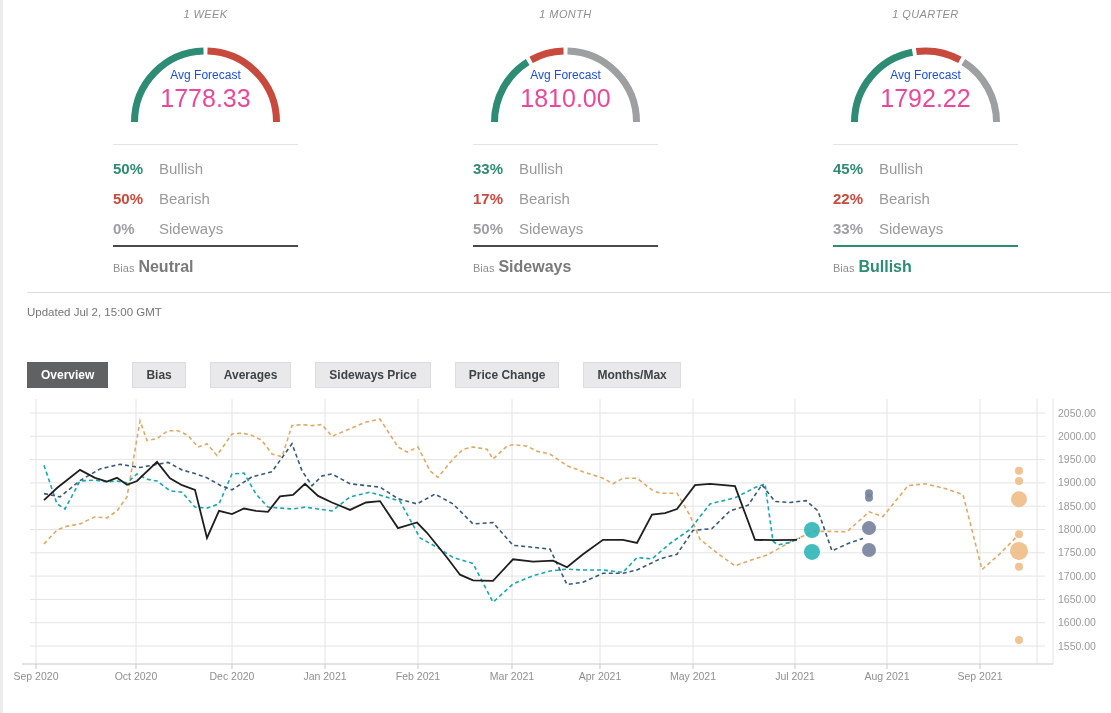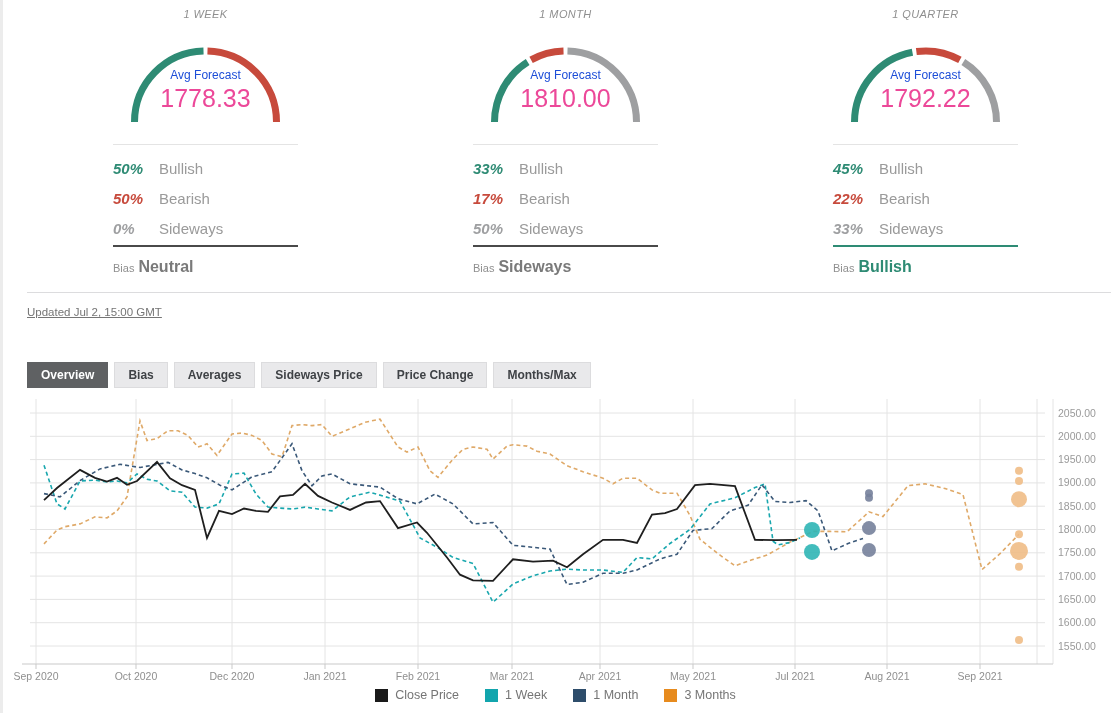--- a/index.html
+++ b/index.html
@@ -13,34 +13,34 @@
   .panel{width:185px;margin-right:175px;flex:0 0 auto;}
   .panel-title{text-align:center;font-style:italic;font-size:11px;color:#8f8f8f;letter-spacing:.4px;margin-bottom:10px;}
   .gauge-wrap{position:relative;height:100px;}
   .gauge{position:absolute;left:0;top:0;}
   .gauge-center{position:absolute;left:0;right:0;top:38px;text-align:center;}
   .avg-label{font-size:12px;color:#1d4ed8;}
   .avg-value{font-size:25px;color:#ec4899;margin-top:2px;}
   .panel-divider{height:1px;background:#e4e4e4;margin-top:14px;}
   .pct-rows{margin-top:8px;}
   .pct-row{display:flex;align-items:center;height:30px;font-size:15px;}
-  .pct{font-weight:bold;width:46px;font-style:italic;}
+  .pct{font-weight:bold;width:46px;}
   .pct-bullish{color:#2e8b74;}
   .pct-bearish{color:#c74a3c;}
   .pct-sideways{color:#9e9fa1;}
   .pct-label{color:#9a9a9a;}
   .panel-underline{height:2px;margin-top:2px;}
   .bias-row{margin-top:11px;}
   .bias-label{font-size:11px;color:#8f8f8f;margin-right:4px;}
   .bias-value{font-size:16px;font-weight:bold;}
   
   .main-divider{height:1px;background:#dcdcde;margin:16px 0 0 27px;}
-  .updated{font-size:11.5px;color:#757575;margin:13px 0 0 27px;text-decoration:underline;}
-  
-  .tabs{display:flex;gap:6px;margin:44px 0 0 27px;}
+  .updated{font-size:11.5px;color:#757575;margin:13px 0 0 27px;}
+  
+  .tabs{display:flex;gap:24px;margin:44px 0 0 27px;}
   .tab{font-size:12px;font-weight:bold;color:#3f4246;background:#e9e9eb;border:1px solid #dcdcde;
        padding:5px 13px;cursor:pointer;white-space:nowrap;}
   .tab.active{background:#5f6163;border-color:#5f6163;color:#ffffff;}
   
   .chart-wrap{margin-top:6px;}
   .legend{display:flex;justify-content:center;align-items:center;gap:26px;margin-top:-10px;}
   .legend-item{display:flex;align-items:center;gap:7px;font-size:12.5px;color:#757575;}
   .legend-chip{width:13px;height:13px;display:inline-block;}
 </style>
 </head>
@@ -235,31 +235,13 @@
       <text x="232" y="286" font-size="10.5" fill="#8f8f8f" text-anchor="middle">Dec 2020</text>
       <text x="325" y="286" font-size="10.5" fill="#8f8f8f" text-anchor="middle">Jan 2021</text>
       <text x="418" y="286" font-size="10.5" fill="#8f8f8f" text-anchor="middle">Feb 2021</text>
       <text x="512" y="286" font-size="10.5" fill="#8f8f8f" text-anchor="middle">Mar 2021</text>
       <text x="600" y="286" font-size="10.5" fill="#8f8f8f" text-anchor="middle">Apr 2021</text>
       <text x="693" y="286" font-size="10.5" fill="#8f8f8f" text-anchor="middle">May 2021</text>
       <text x="795" y="286" font-size="10.5" fill="#8f8f8f" text-anchor="middle">Jul 2021</text>
       <text x="887" y="286" font-size="10.5" fill="#8f8f8f" text-anchor="middle">Aug 2021</text>
       <text x="980" y="286" font-size="10.5" fill="#8f8f8f" text-anchor="middle">Sep 2021</text>
     </svg>
-  <div class="legend">
-    <div class="legend-item">
-        <span class="legend-chip" style="background: rgb(26, 26, 26);"></span>
-        <span>Close Price</span>
-      </div>
-    <div class="legend-item">
-        <span class="legend-chip" style="background: rgb(18, 165, 173);"></span>
-        <span>1 Week</span>
-      </div>
-    <div class="legend-item">
-        <span class="legend-chip" style="background: rgb(46, 77, 107);"></span>
-        <span>1 Month</span>
-      </div>
-    <div class="legend-item">
-        <span class="legend-chip" style="background: rgb(231, 139, 30);"></span>
-        <span>3 Months</span>
-      </div>
-  </div>
 </div>
 
 </body></html>

